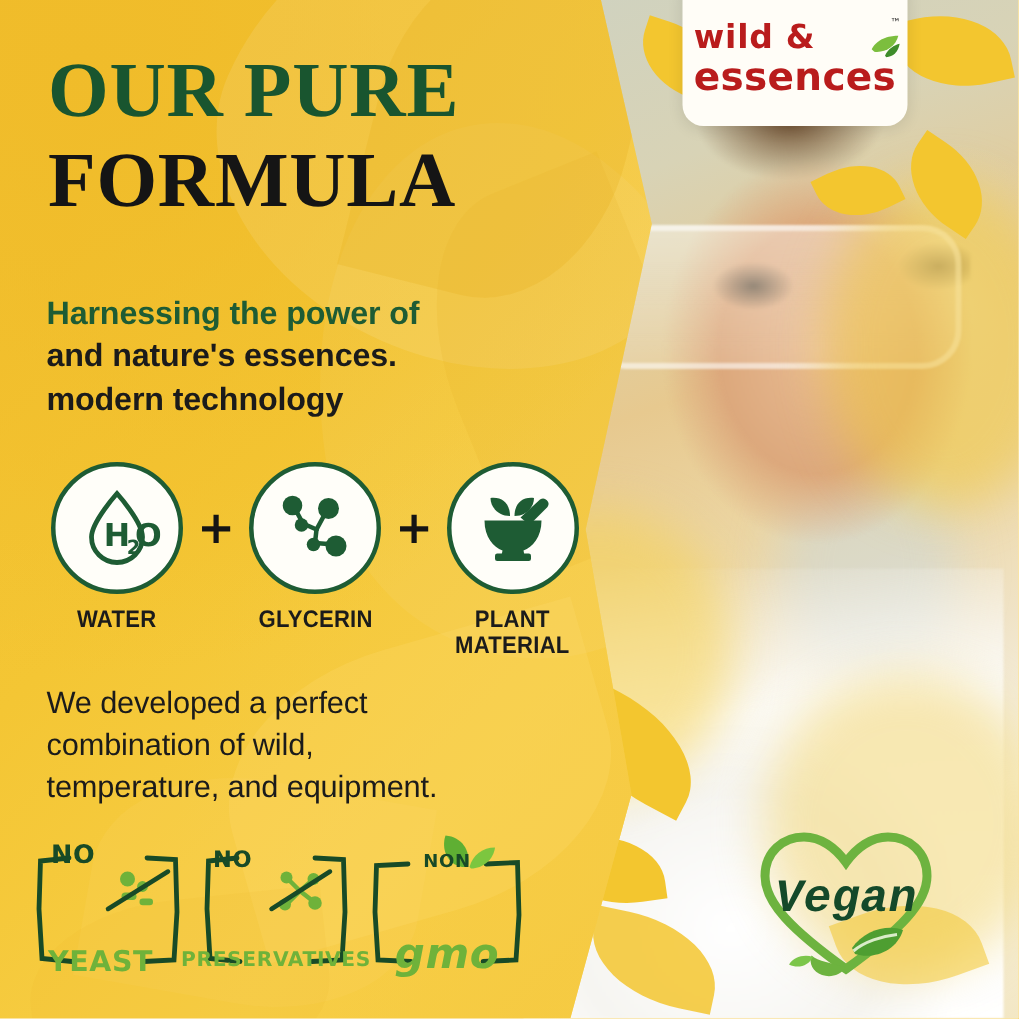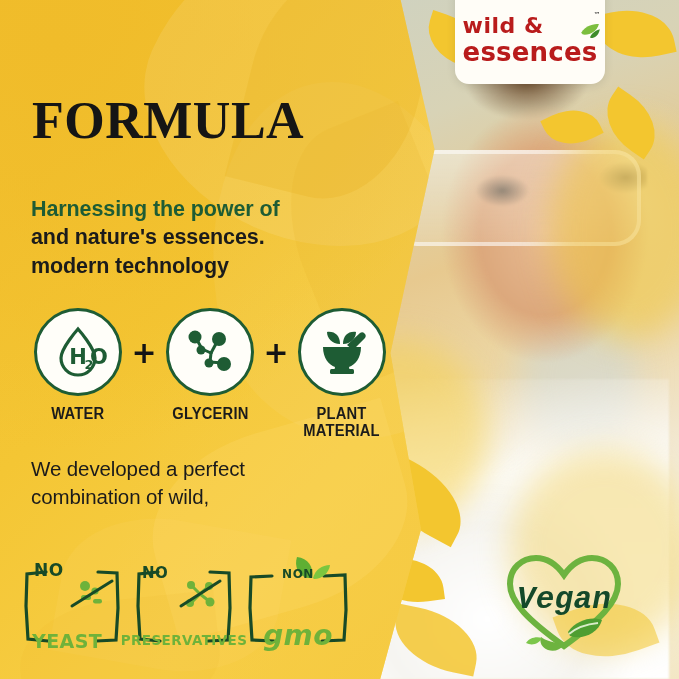--- a/index.html
+++ b/index.html
@@ -212,20 +212,21 @@
       <div class="logo-l1">wild &amp;</div>
       <div class="logo-l2">essences</div>
       <div class="logo-tm">™</div>
       <svg class="logo-leaf" viewBox="0 0 24 18">
         <path d="M2 11 C7 2 17 1 22 1 C20 9 12 14 4 13 Z" fill="#7CBE3E"></path>
         <path d="M12 16 C14 11 19 8 23 7 C22 13 18 17 13 17 Z" fill="#3E8C2A"></path>
       </svg>
     </div>
   </div>
 
+  <div class="h1">OUR PURE</div>
   <div class="h2">FORMULA</div>
 
   <div class="lead">
     <div class="g">Harnessing the power of</div>
     <div>and nature's essences.</div>
     <div>modern technology</div>
   </div>
 
   <div class="ing-row">
 
@@ -279,20 +280,21 @@
       <div class="ing-label">
         <span>PLANT</span><br>
         <span>MATERIAL</span>
       </div>
     </div>
   </div>
 
   <div class="body2">
     <div>We developed a perfect</div>
     <div>combination of wild,</div>
+    <div>temperature, and equipment.</div>
   </div>
 
   <div class="badges">
 
     <div class="badge badge1">
       <div class="bracket">
         <svg viewBox="0 0 100 76" preserveAspectRatio="none">
           <path d="M24 4 L5 6 L4 38 L6 71 L26 73 M76 4 L95 5 L96 40 L94 72 L74 73" fill="none" stroke="#184A27" stroke-width="3.2" stroke-linecap="round"></path>
         </svg>
       </div>

